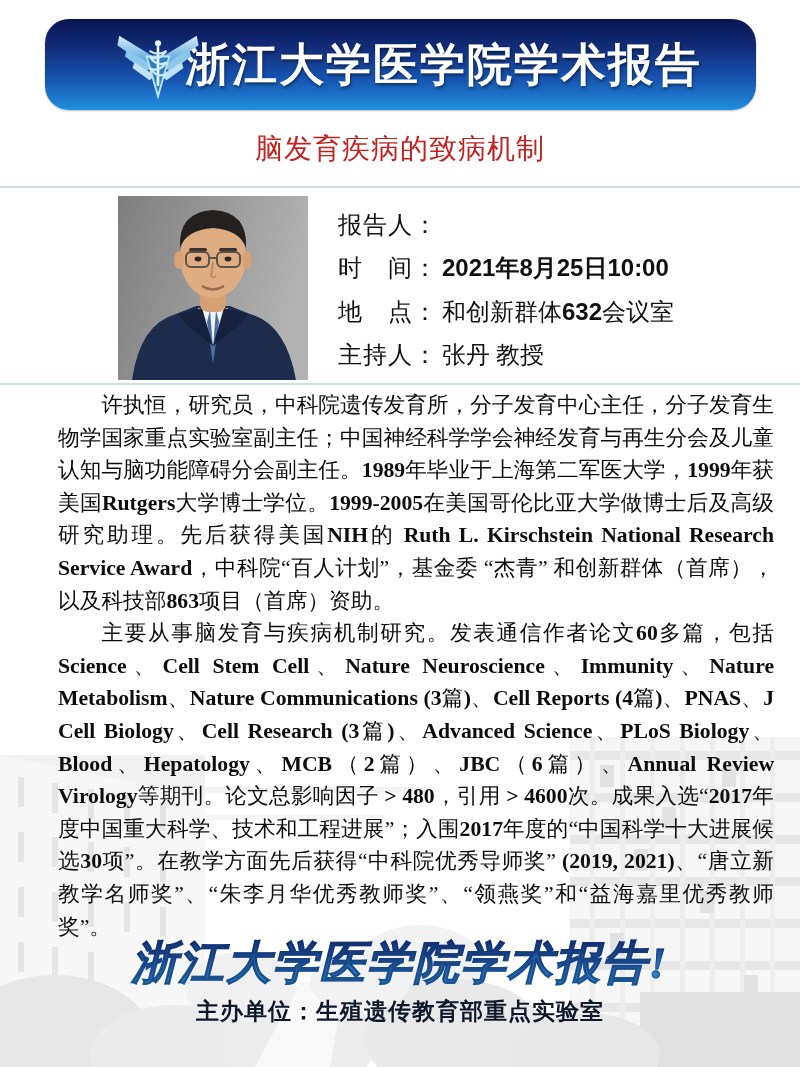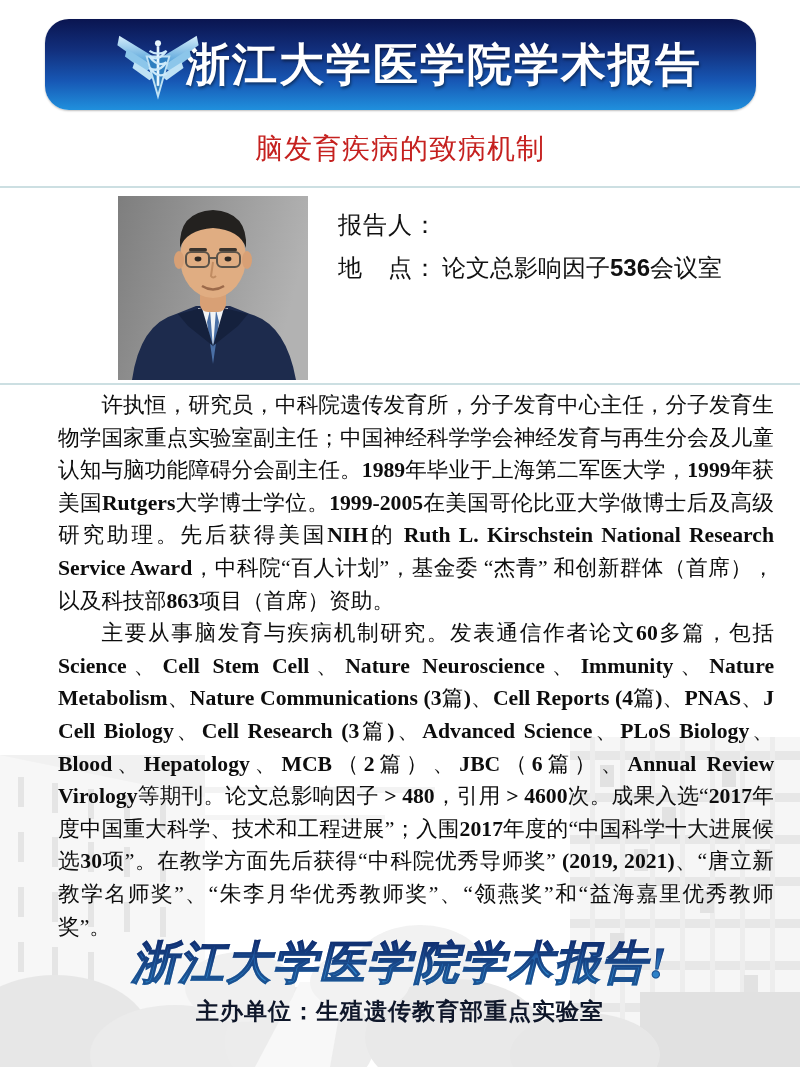--- a/index.html
+++ b/index.html
@@ -218,22 +218,30 @@
 
       <path d="M95 66 L93 80 Q95 83 98 80" fill="none" stroke="#c08c62" stroke-width="2"></path>
       <path d="M84 90 Q95 97 106 90" fill="none" stroke="#9c6a4a" stroke-width="2.4"></path>
     </svg>
 
     <div class="info-list">
         <div class="info-row">
           <span class="info-label">报告人：</span>
         </div>
         <div class="info-row">
+          <span class="info-label">时　间：</span>
+          <span class="info-value"><span class="b sans">2021年8月25日10:00</span></span>
+        </div>
+        <div class="info-row">
           <span class="info-label">地　点：</span>
-          <span class="info-value"><span>论文总影响因子</span><span class="b sans">536</span><span>会议室</span></span>
+          <span class="info-value"><span>和创新群体</span><span class="b sans">632</span><span>会议室</span></span>
+        </div>
+        <div class="info-row">
+          <span class="info-label">主持人：</span>
+          <span class="info-value"><span>张丹  教授</span></span>
         </div>
       </div>
 
     <div class="divider divider-2"></div>
 
     <div class="bio-section">
         <p class="bio-p"><span>许执恒，研究员，中科院遗传发育所，分子发育中心主任，分子发育生物学国家重点实验室副主任；中国神经科学学会神经发育与再生分会及儿童认知与脑功能障碍分会副主任。</span><span class="b">1989</span><span>年毕业于上海第二军医大学，</span><span class="b">1999</span><span>年获美国</span><span class="b">Rutgers</span><span>大学博士学位。</span><span class="b">1999-2005</span><span>在美国哥伦比亚大学做博士后及高级研究助理。先后获得美国</span><span class="b">NIH</span><span>的 </span><span class="b">Ruth L. Kirschstein National Research Service Award</span><span>，中科院“百人计划”，基金委 “杰青” 和创新群体（首席），以及科技部</span><span class="b">863</span><span>项目（首席）资助。</span></p>
         <p class="bio-p"><span>主要从事脑发育与疾病机制研究。发表通信作者论文</span><span class="b">60</span><span>多篇，包括</span><span class="b">Science</span><span>、</span><span class="b">Cell Stem Cell</span><span>、</span><span class="b">Nature Neuroscience</span><span>、</span><span class="b">Immunity</span><span>、</span><span class="b">Nature Metabolism</span><span>、</span><span class="b">Nature Communications (3</span><span>篇</span><span class="b">)</span><span>、</span><span class="b">Cell Reports (4</span><span>篇</span><span class="b">)</span><span>、</span><span class="b">PNAS</span><span>、</span><span class="b">J Cell Biology</span><span>、</span><span class="b">Cell Research (3</span><span>篇</span><span class="b">)</span><span>、</span><span class="b">Advanced Science</span><span>、</span><span class="b">PLoS Biology</span><span>、</span><span class="b">Blood</span><span>、</span><span class="b">Hepatology</span><span>、</span><span class="b">MCB</span><span>（</span><span class="b">2</span><span>篇）、</span><span class="b">JBC</span><span>（</span><span class="b">6</span><span>篇）、</span><span class="b">Annual Review Virology</span><span>等期刊。论文总影响因子</span><span class="b"> &gt; 480</span><span>，引用</span><span class="b"> &gt; 4600</span><span>次。成果入选“</span><span class="b">2017</span><span>年度中国重大科学、技术和工程进展”；入围</span><span class="b">2017</span><span>年度的“中国科学十大进展候选</span><span class="b">30</span><span>项”。在教学方面先后获得“中科院优秀导师奖”</span><span class="b"> (2019, 2021)</span><span>、“唐立新教学名师奖”、“朱李月华优秀教师奖”、“领燕奖”和“益海嘉里优秀教师奖”。</span></p>
       </div>
 

